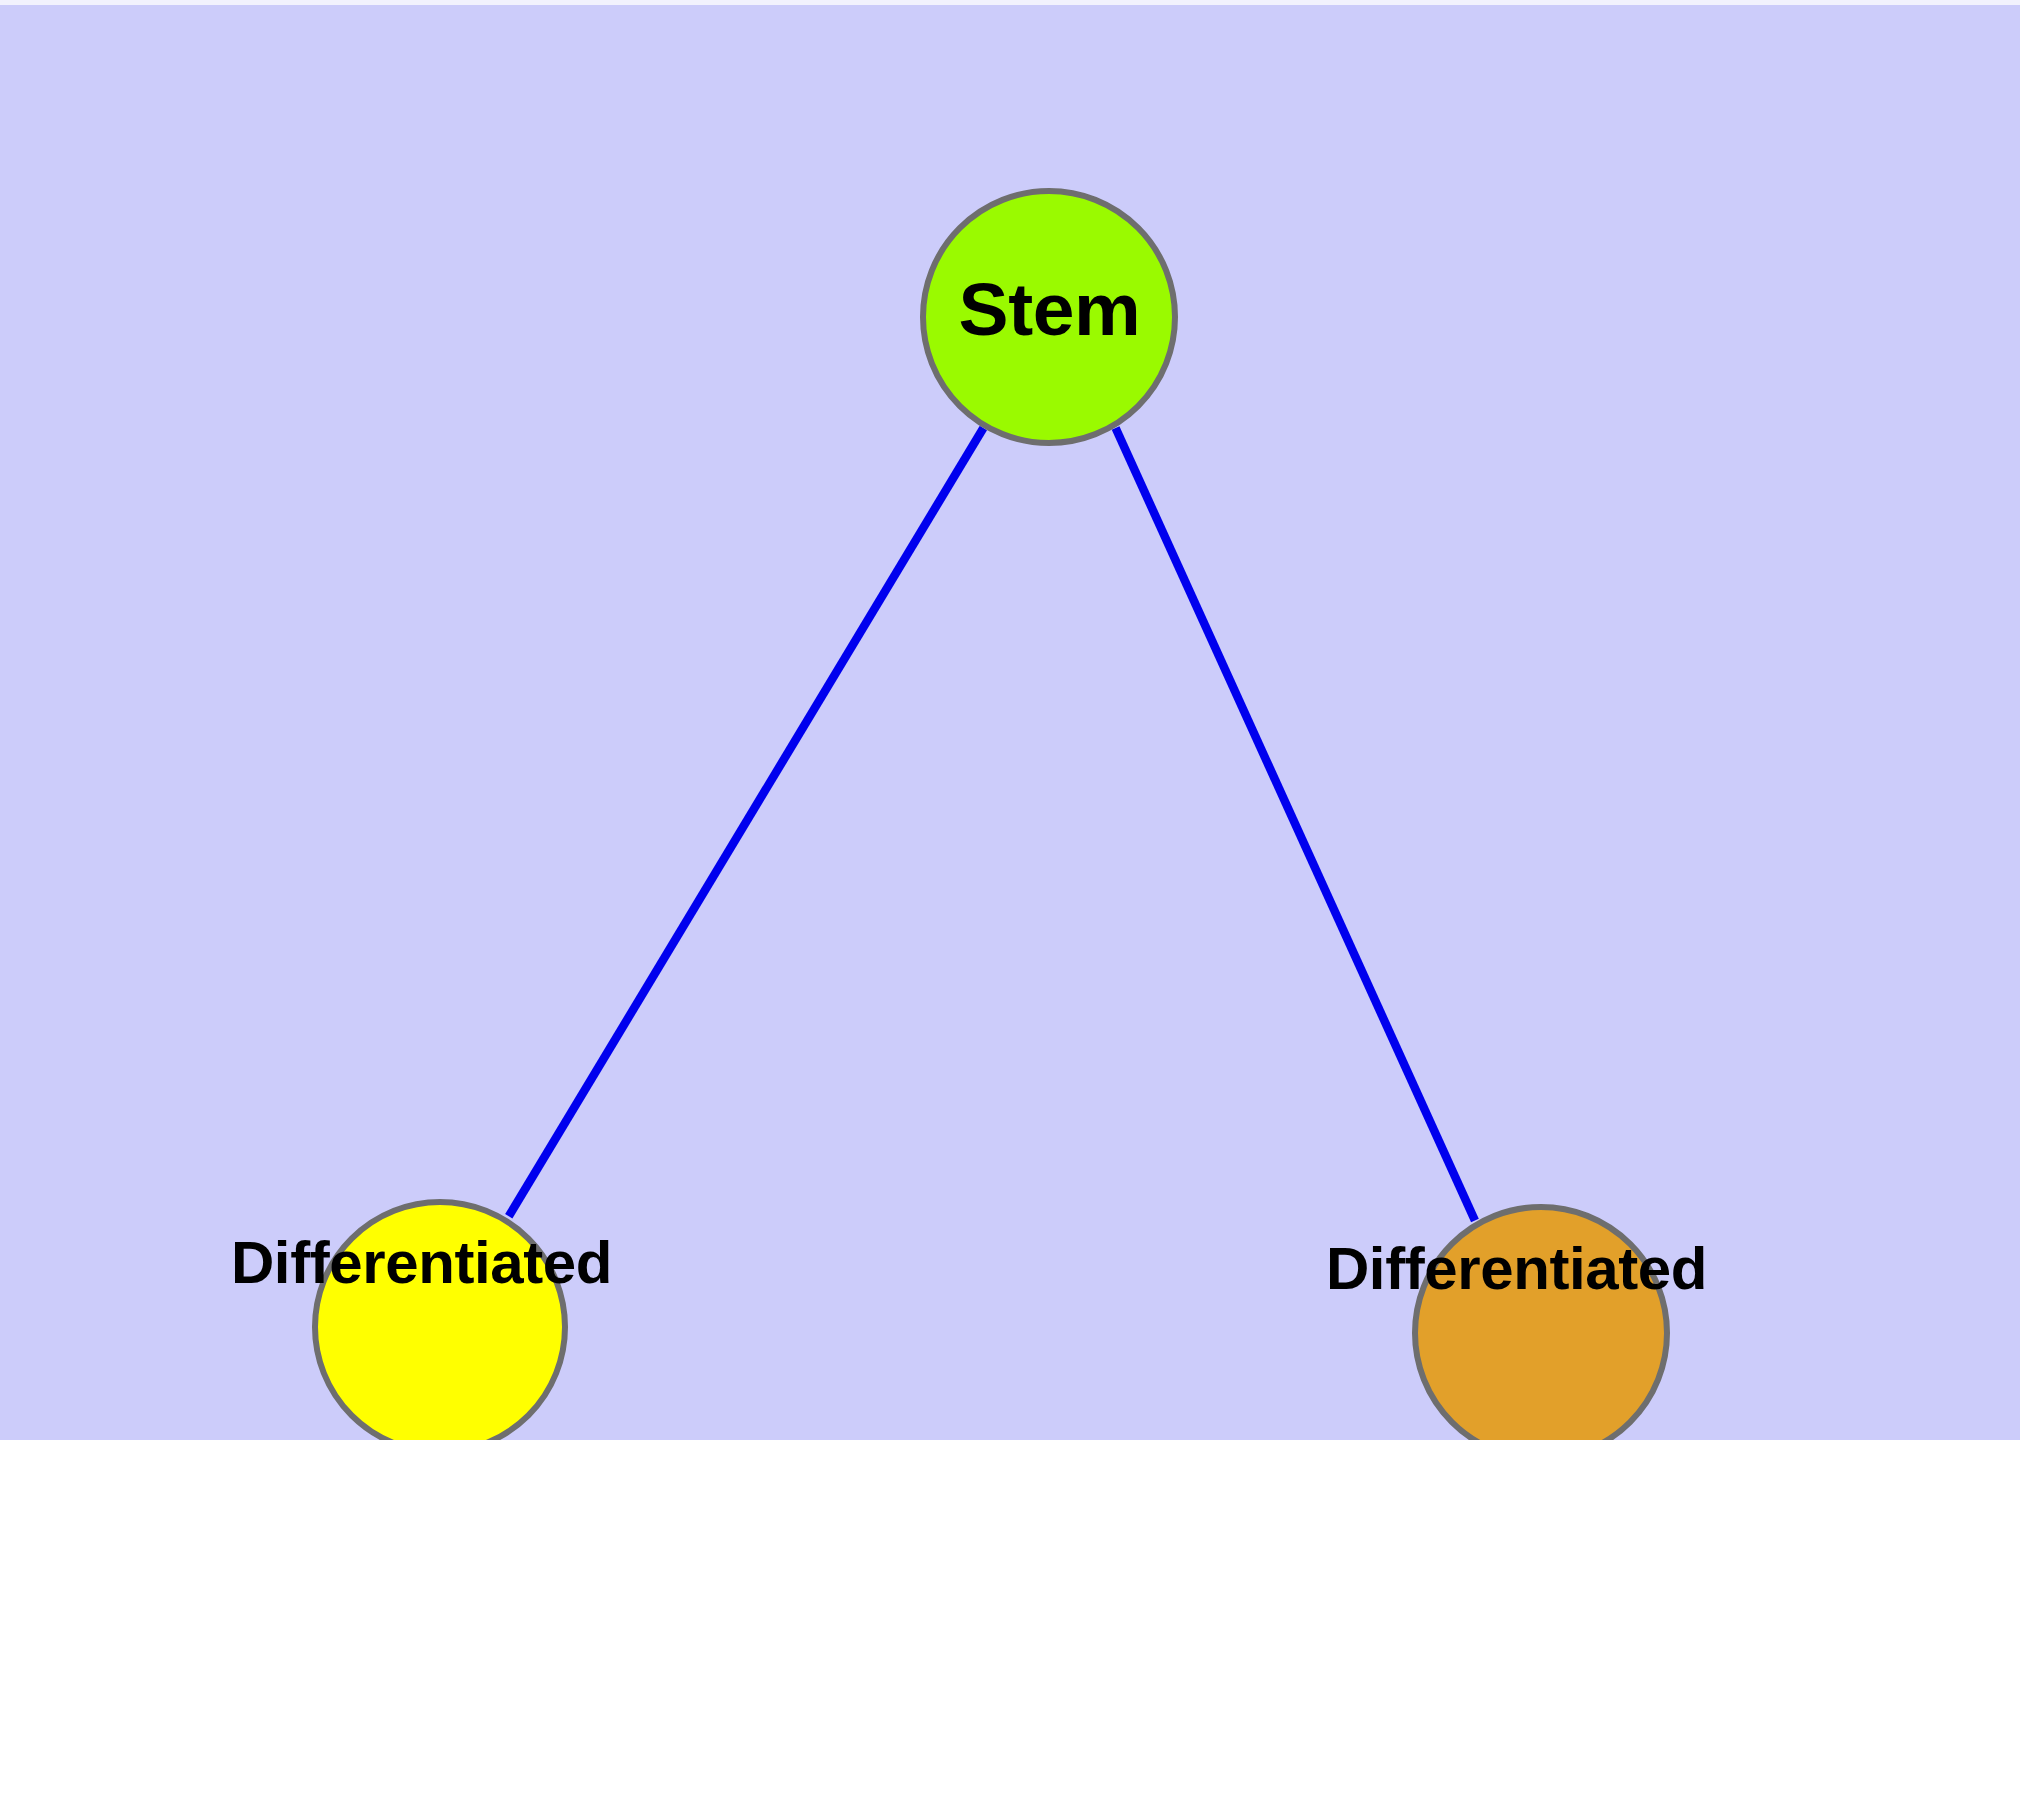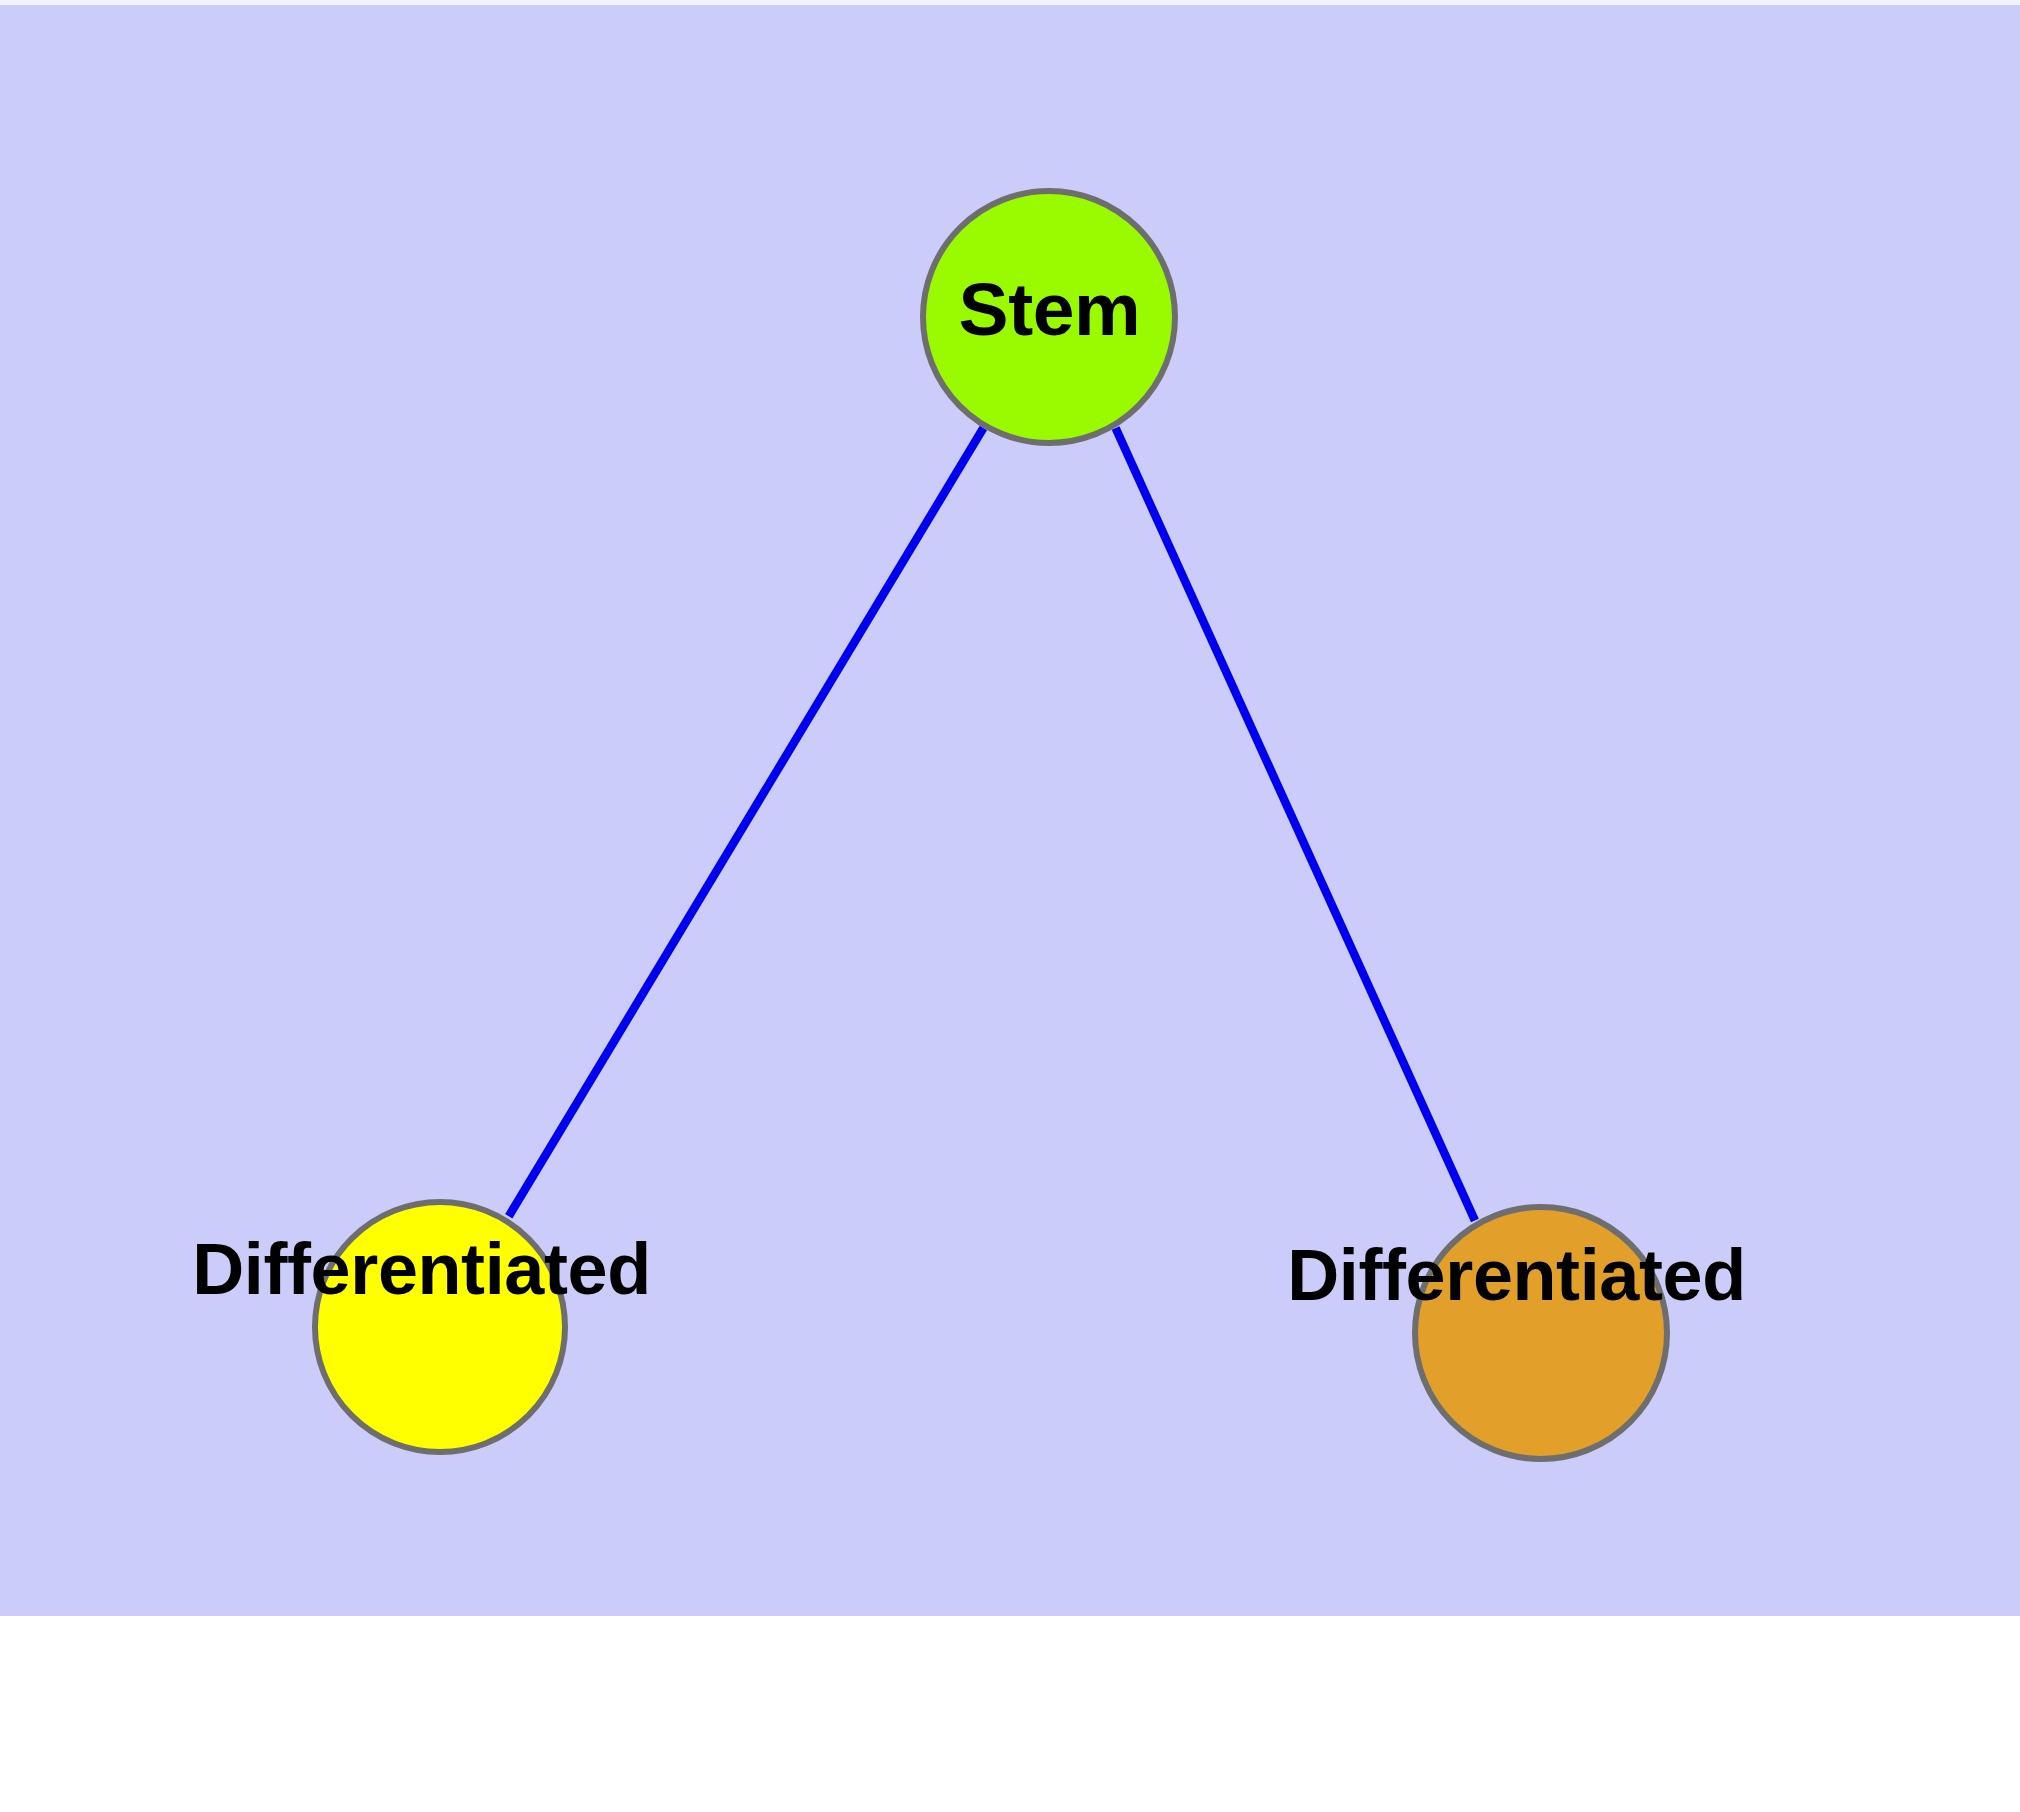--- a/index.html
+++ b/index.html
@@ -4,21 +4,21 @@
 <title>Cell Differentiation Graph</title>
 <style>
   html, body {
     margin: 0;
     padding: 0;
     background: #ffffff;
   }
   #canvas {
     position: relative;
     width: 2021px;
-    height: 1616px;
+    height: 1440px;
     background: #ccccfa;
     overflow: hidden;
     font-family: "Liberation Sans", "DejaVu Sans", sans-serif;
   }
   
   #canvas::before {
     content: "";
     position: absolute;
     left: 0; top: 0;
     width: 100%;
@@ -49,21 +49,21 @@
     text-align: center;
     line-height: 1.06;
     white-space: pre;
     letter-spacing: -0.4px;
     pointer-events: none;
   }
   .label-stem {
     font-size: 75px;
   }
   .label-leaf {
-    font-size: 72px;
+    font-size: 60px;
   }
 </style>
 </head>
 <body>
 
 <div id="canvas">
 
   <svg id="edge-layer" viewBox="0 0 2384 2138" xmlns="http://www.w3.org/2000/svg">
     <line x1="1160" y1="505" x2="600" y2="1435" stroke="#0000ee" stroke-width="10" stroke-linecap="butt"></line>
     <line x1="1316" y1="505" x2="1740" y2="1440" stroke="#0000ee" stroke-width="10" stroke-linecap="butt"></line>

